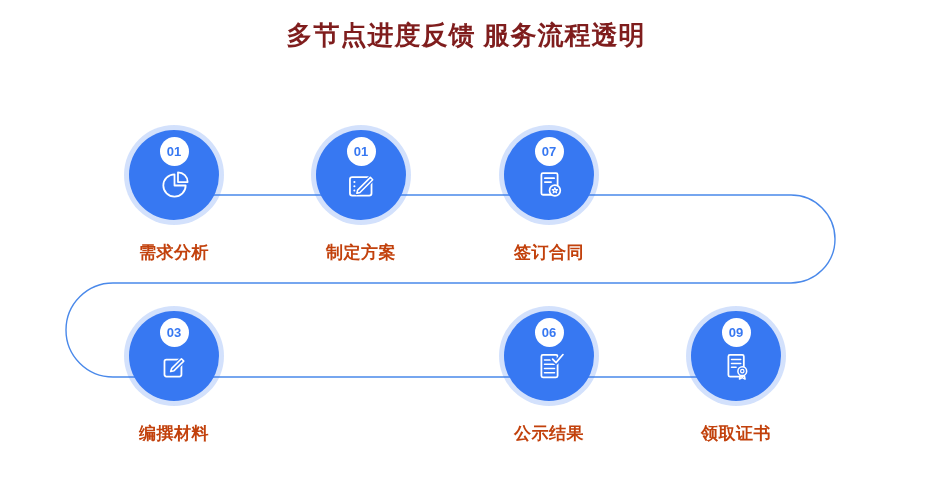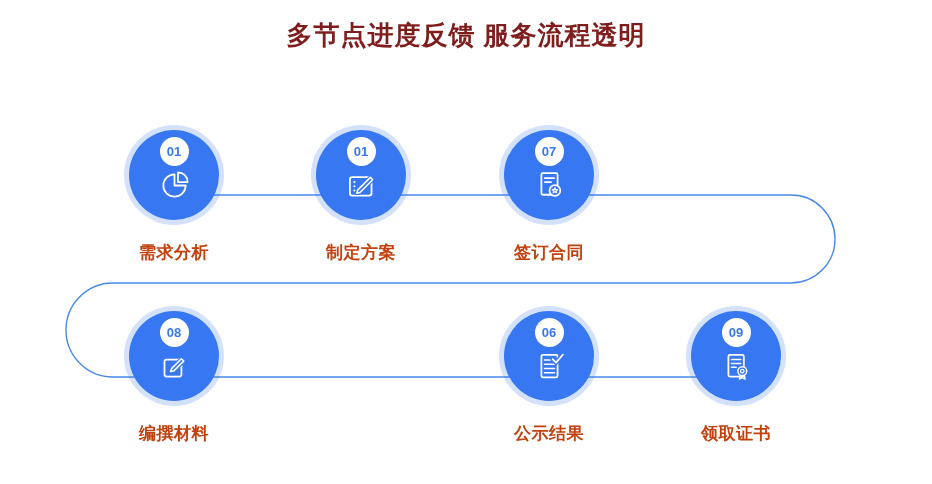--- a/index.html
+++ b/index.html
@@ -103,21 +103,21 @@
         </svg>
       </div>
     </div>
     <div class="label">签订合同</div>
   </div>
 
 
   <div class="node n5">
     <div class="circle">
       <div class="badge">
-          <span>08</span>
+          <span>03</span>
         </div>
       <div class="icon">
         <svg viewBox="0 0 48 48">
           <rect class="stroke" x="11" y="15" width="22" height="22" rx="2.5"></rect>
           <path d="M20.4 26.4 L33 14 L36 17 L23.4 29.4 L19 30.6 Z" fill="#3778F2" stroke="#3778F2" stroke-width="5" stroke-linejoin="round"></path>
           <path class="stroke" style="stroke-width:2" d="M20.4 26.4 L33 14 L36 17 L23.4 29.4 L19 30.6 Z"></path>
         </svg>
       </div>
     </div>
     <div class="label">编撰材料</div>

